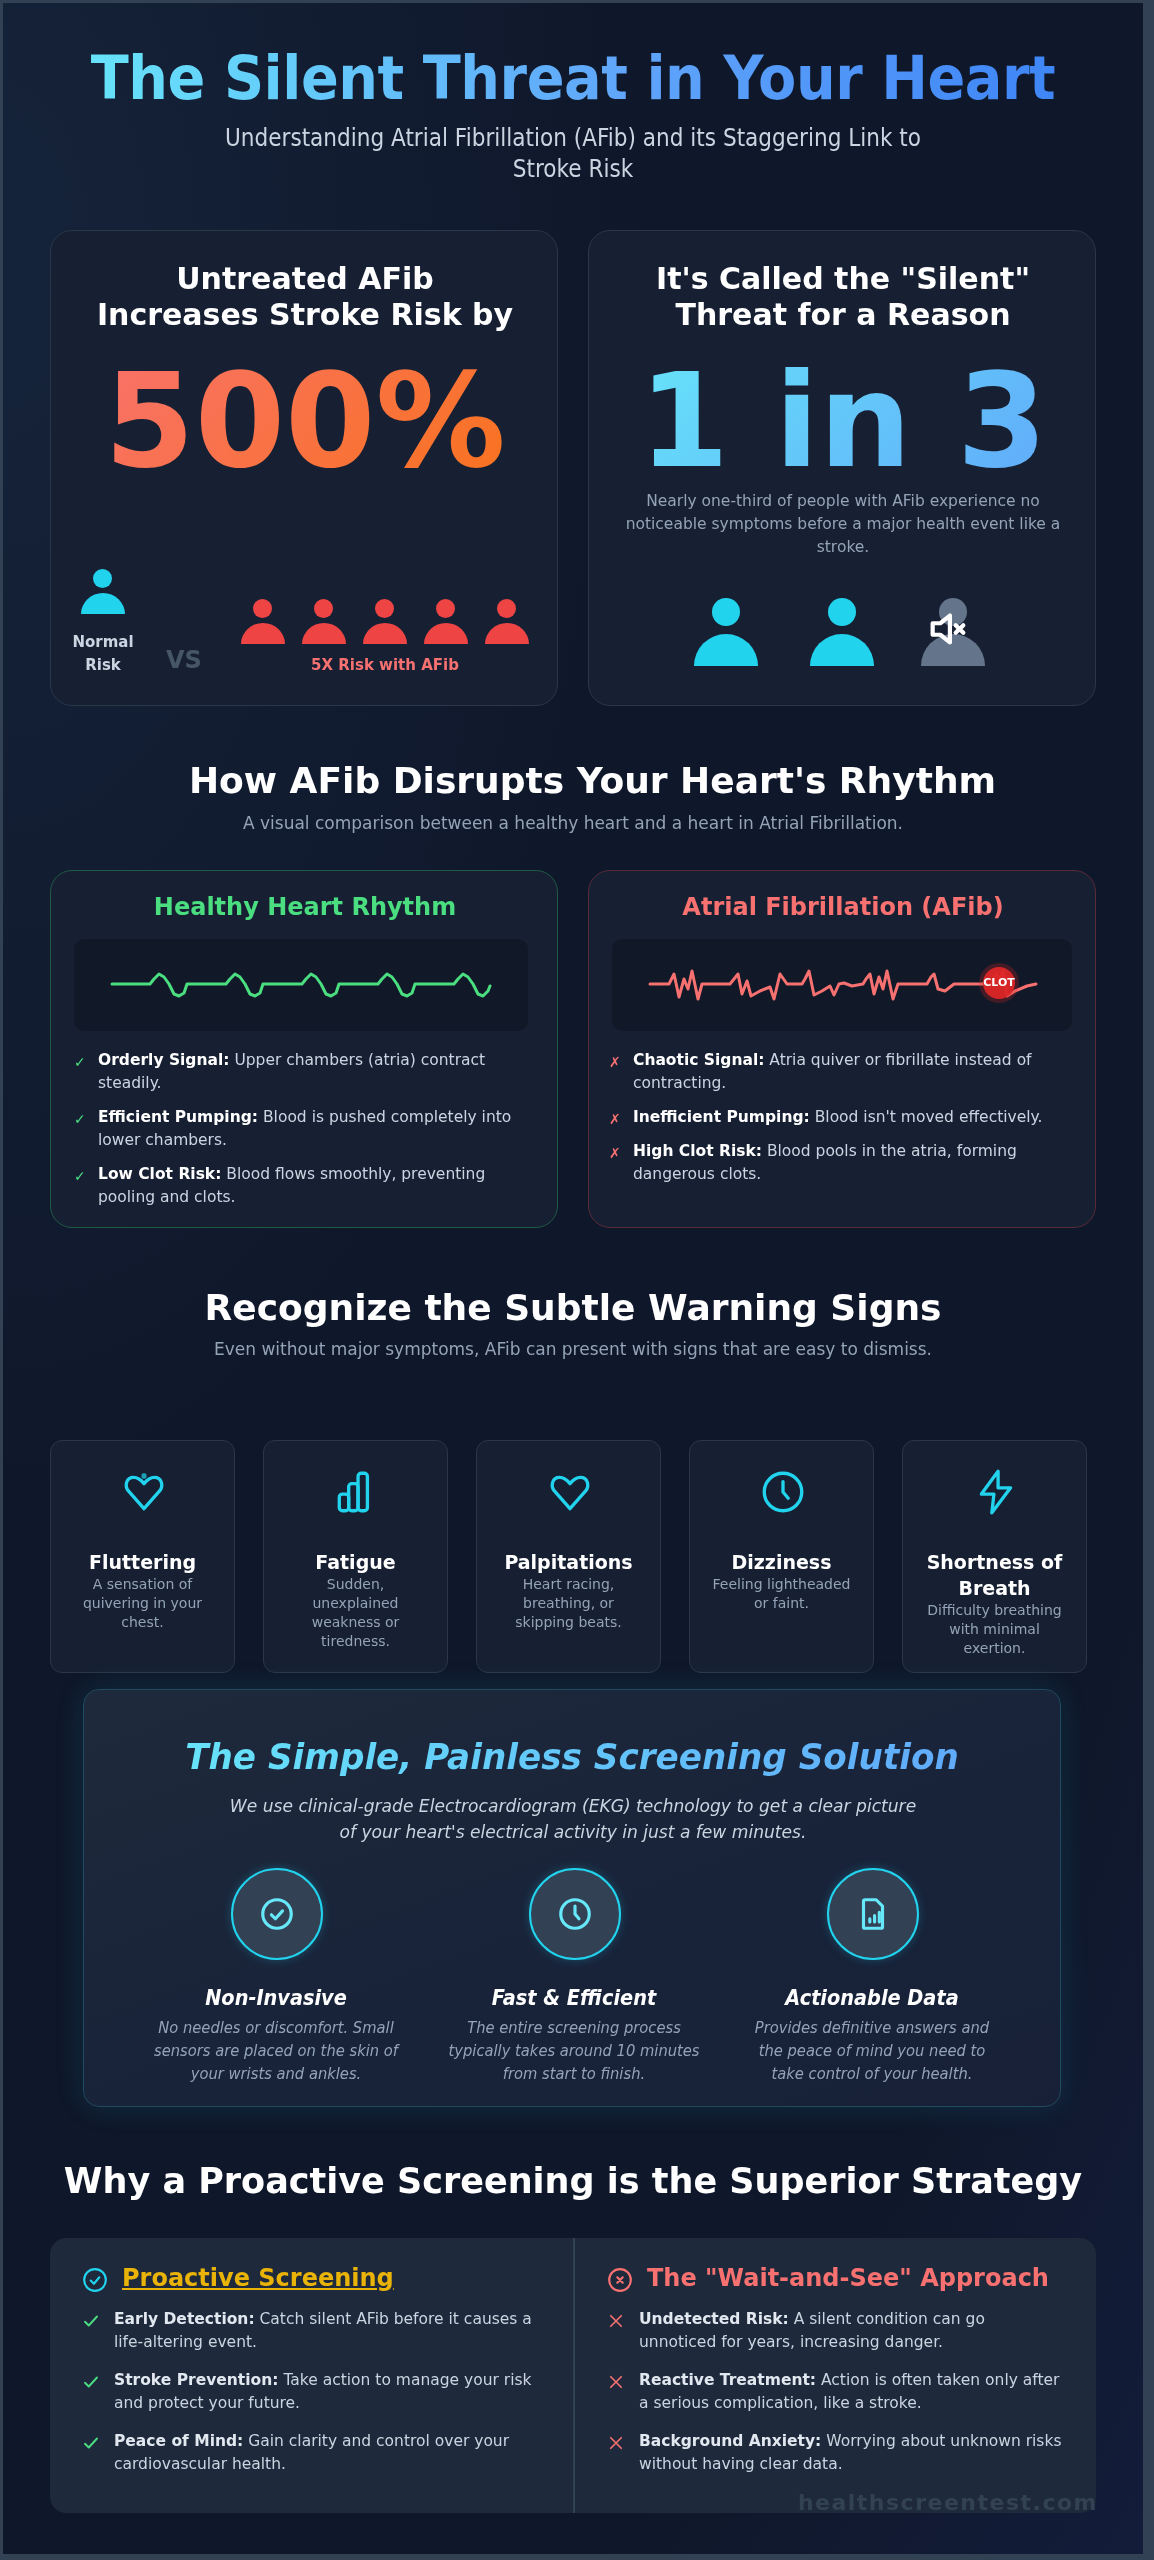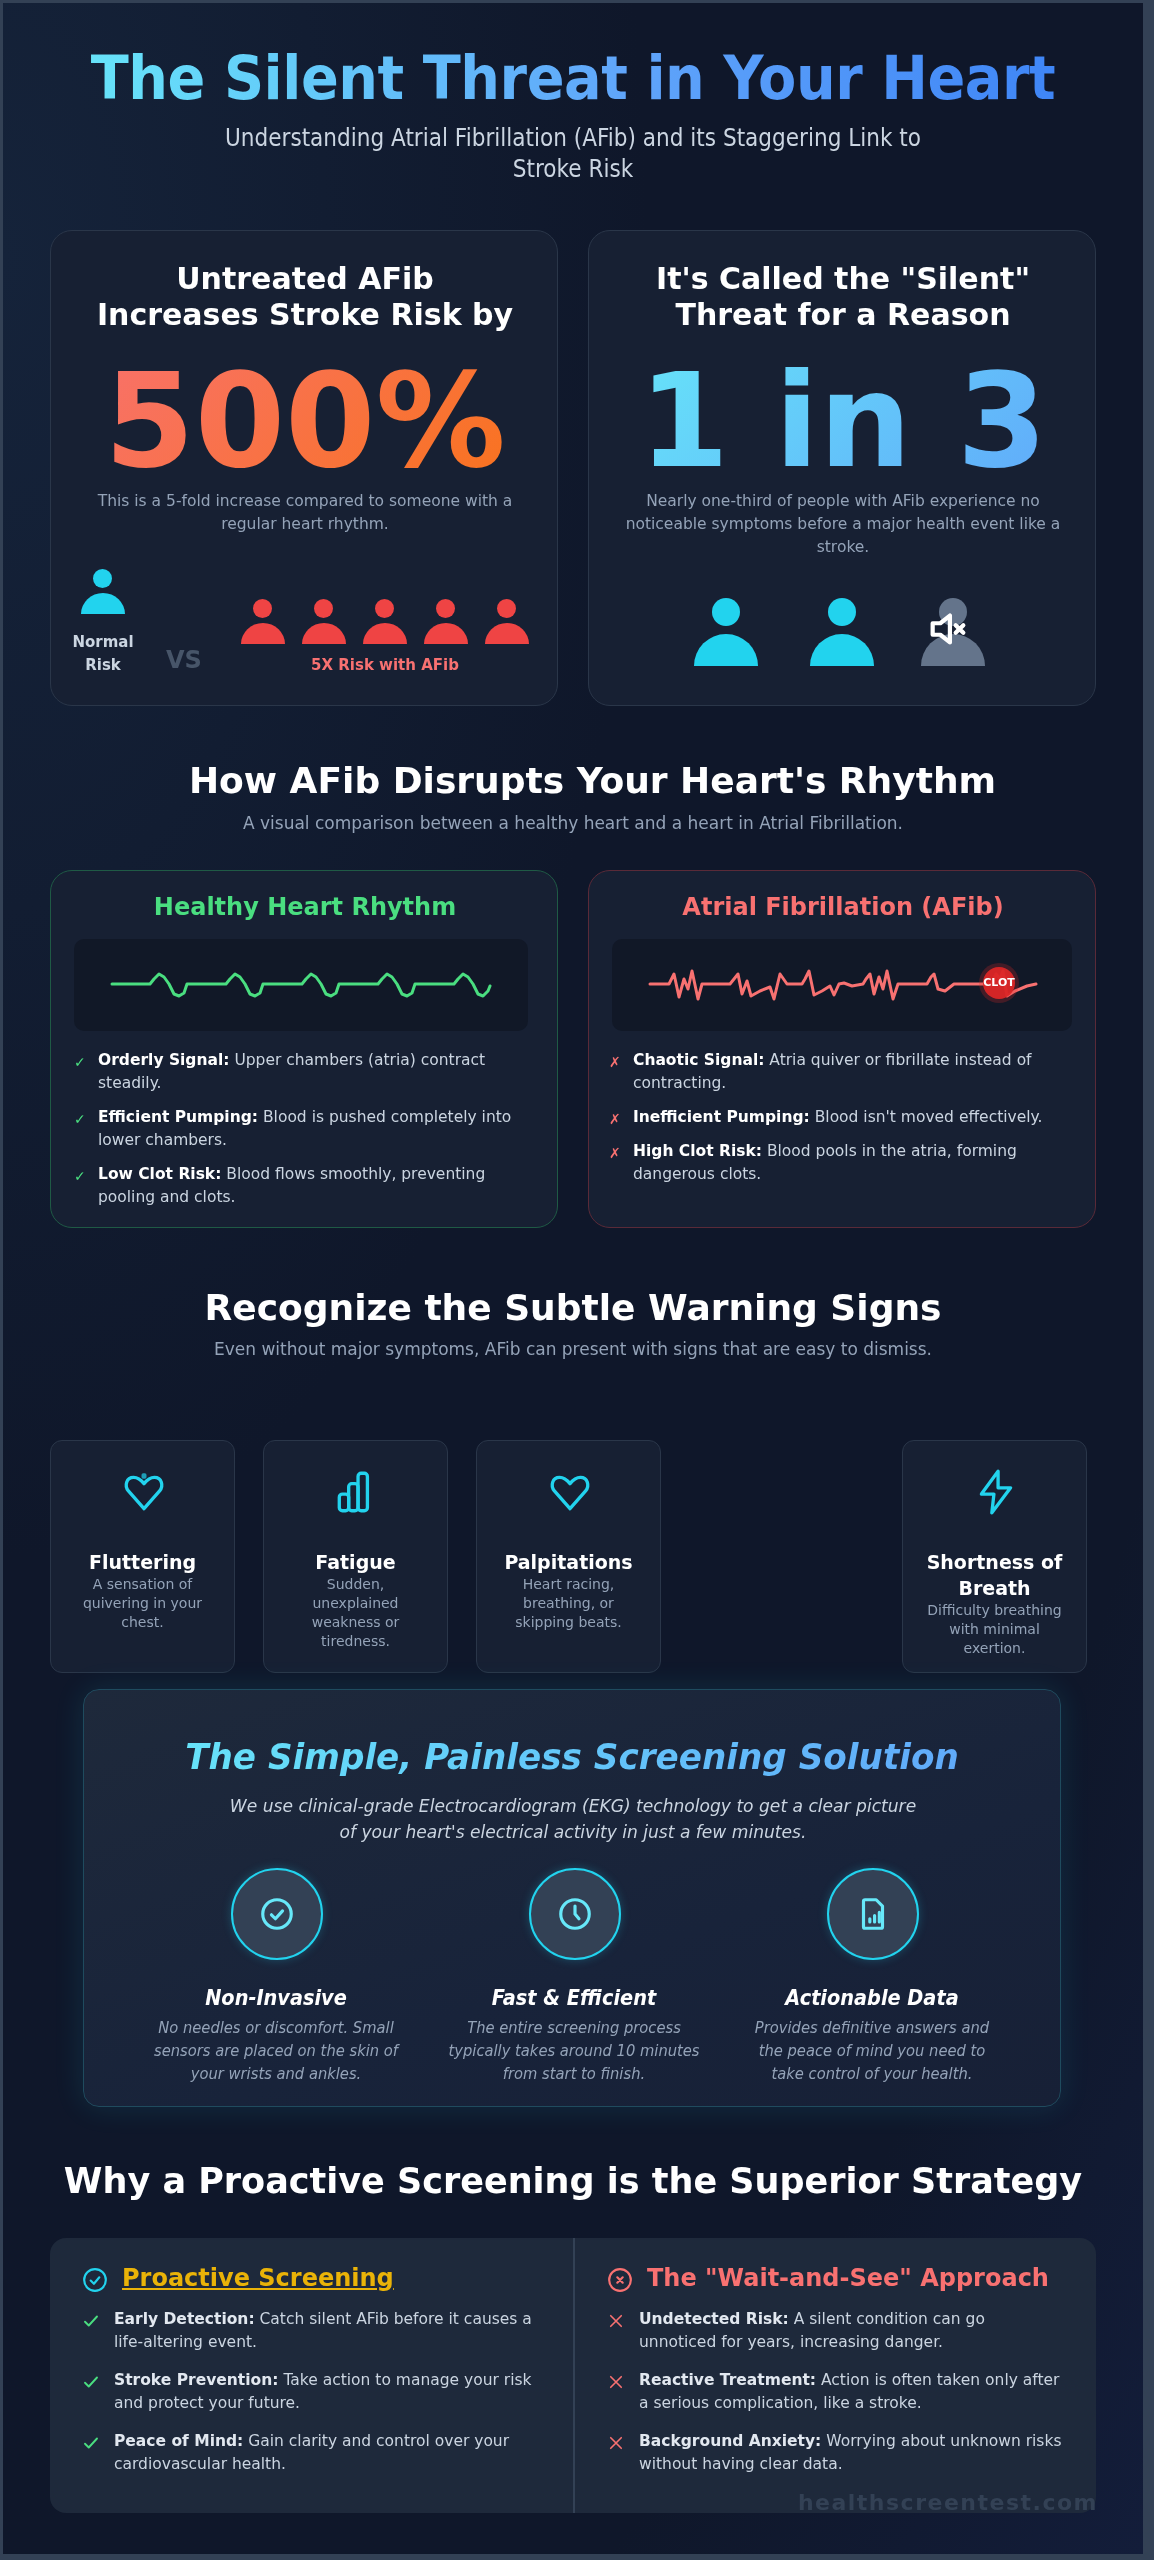--- a/index.html
+++ b/index.html
@@ -99,21 +99,20 @@
 <body>
 
 <div class="frame">
 
   <div class="abs center main-title">The Silent Threat in Your Heart</div>
   <div class="abs center subtitle">Understanding Atrial Fibrillation (AFib) and its Staggering Link to Stroke Risk</div>
 
   <div class="card" style="left:47px; top:227px; width:508px; height:476px;">
     <div class="abs center card-title" style="left:40px; width:428px; top:30px;">Untreated AFib Increases Stroke Risk by</div>
     <div class="abs center big-500" style="left:0; width:508px; top:120px;">500%</div>
-    <div class="abs center card-desc" style="left:40px; width:428px; top:259px;">This is a 5-fold increase compared to someone with a regular heart rhythm.</div>
 
     <div class="person" style="left:30px; top:338px; width:44px; height:48px;">
       <div class="head" style="left:12px; top:0; width:19px; height:19px; background:#22d3ee;"></div>
       <div class="body" style="left:0; top:24px; width:44px; height:21px; background:#22d3ee;"></div>
     </div>
     <div class="abs center" style="left:10px; width:84px; top:400px; font-size:15px; font-weight:bold; color:#cbd5e1; line-height:23px;">Normal Risk</div>
     <div class="abs" style="left:115px; top:415px; font-size:24px; font-weight:bold; color:#475569;">VS</div>
 
     <div class="person" style="left:190px; top:368px; width:44px; height:46px;">
       <div class="head" style="left:12px; top:0; width:19px; height:19px; background:#ef4444;"></div>
@@ -218,20 +217,28 @@
   </div>
 
   <div class="sign-card" style="left:473px;">
     <svg width="50" height="50" viewBox="0 0 24 24" fill="none" stroke="#22d3ee" stroke-width="1.6" stroke-linejoin="round">
       <path d="M12 20 L4.5 11.5 C2.5 9 3.5 5 7 5 C9.2 5 10.8 6.5 12 8 C13.2 6.5 14.8 5 17 5 C20.5 5 21.5 9 19.5 11.5 Z"></path>
     </svg>
     <div class="sign-title">Palpitations</div>
     <div class="sign-desc" style="top:134px;">Heart racing, breathing, or skipping beats.</div>
   </div>
 
+  <div class="sign-card" style="left:686px;">
+    <svg width="50" height="50" viewBox="0 0 24 24" fill="none" stroke="#22d3ee" stroke-width="1.6" stroke-linecap="round">
+      <circle cx="12" cy="12" r="9"></circle>
+      <path d="M12 7v5l2.5 3"></path>
+    </svg>
+    <div class="sign-title">Dizziness</div>
+    <div class="sign-desc" style="top:134px;">Feeling lightheaded or faint.</div>
+  </div>
 
   <div class="sign-card" style="left:899px;">
     <svg width="50" height="50" viewBox="0 0 24 24" fill="none" stroke="#22d3ee" stroke-width="1.6" stroke-linejoin="round">
       <path d="M13 2 L5 13 H11 L10 22 L19 10 H13 Z"></path>
     </svg>
     <div class="sign-title">Shortness of Breath</div>
     <div class="sign-desc" style="top:160px;">Difficulty breathing with minimal exertion.</div>
   </div>
 
   <div class="screen-card">

